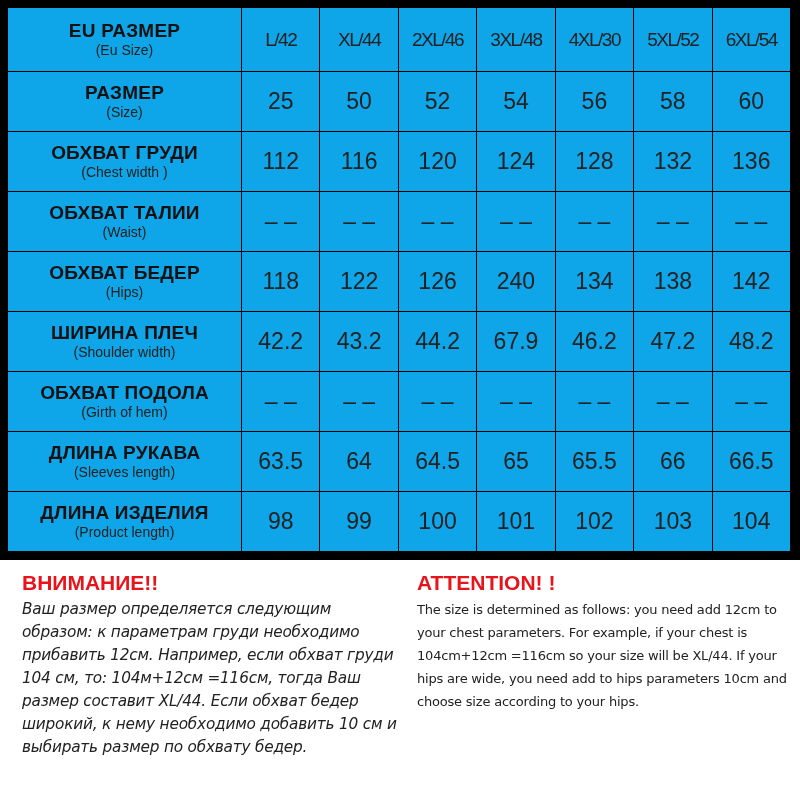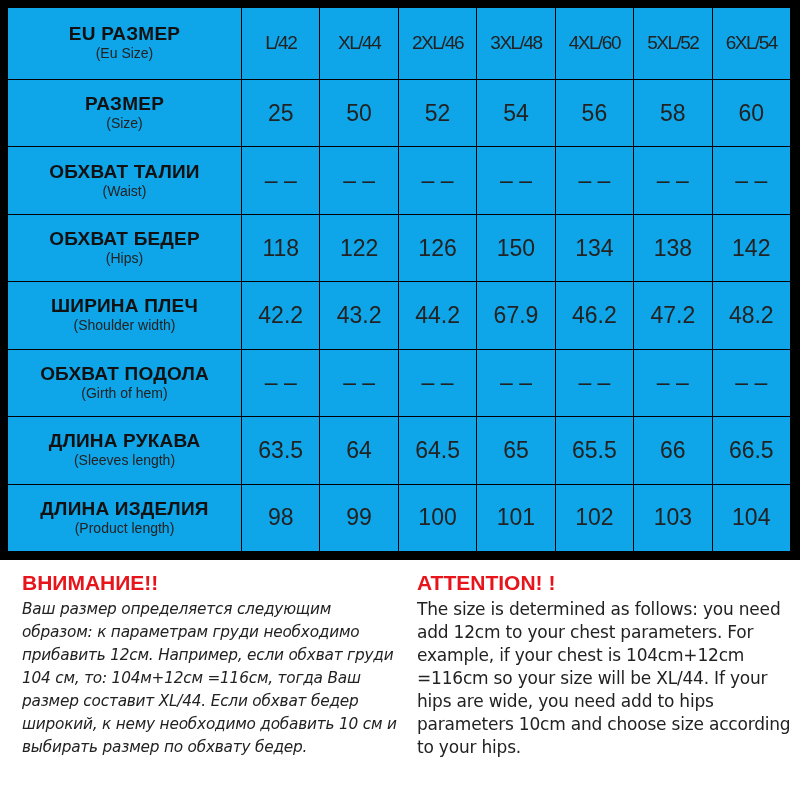--- a/index.html
+++ b/index.html
@@ -23,55 +23,68 @@
   .label-en { display: block; font-size: 14px; color: #222; line-height: 19px; }
   td.val { font-size: 23px; color: #222; }
   td.val.hdr { font-size: 19px; letter-spacing: -1.5px; }
   tr.r { height: 60px; }
   tr.r0 { height: 64px; }
   .notes { position: absolute; top: 560px; left: 0; width: 800px; height: 240px; }
   .note { position: absolute; top: 10px; font-family: "DejaVu Sans", sans-serif; }
   .note.ru { left: 22px; width: 380px; }
   .note.en { left: 417px; width: 380px; }
   .note-title { color: #e8141c; font-weight: bold; font-size: 21px; line-height: 26px; margin-bottom: 2px; font-family: "Liberation Sans", sans-serif; }
-  .note-body { color: #222; font-size: 17px; line-height: 23px; letter-spacing: -0.2px; white-space: normal; }
+  .note-body { color: #222; font-size: 13px; line-height: 23px; letter-spacing: -0.2px; white-space: normal; }
   .note.ru .note-body { font-size: 15.3px; font-style: italic; }
 </style>
 </head>
 <body>
 
 <div class="frame"></div>
 
 <table class="size-table">
   <tbody id="tbody">
     <tr class="r0">
       <td class="label-cell">
         <span class="label-ru">EU РАЗМЕР</span>
         <span class="label-en">(Eu Size)</span>
       </td>
       <td class="val hdr">L/42</td>
       <td class="val hdr">XL/44</td>
       <td class="val hdr">2XL/46</td>
       <td class="val hdr">3XL/48</td>
-      <td class="val hdr">4XL/60</td>
+      <td class="val hdr">4XL/30</td>
       <td class="val hdr">5XL/52</td>
       <td class="val hdr">6XL/54</td>
     </tr>
   <tr class="r">
         <td class="label-cell">
           <span class="label-ru">РАЗМЕР</span>
           <span class="label-en">(Size)</span>
         </td>
         <td class="val">25</td>
         <td class="val">50</td>
         <td class="val">52</td>
         <td class="val">54</td>
         <td class="val">56</td>
         <td class="val">58</td>
         <td class="val">60</td>
+      </tr>
+      <tr class="r">
+        <td class="label-cell">
+          <span class="label-ru">ОБХВАТ ГРУДИ</span>
+          <span class="label-en">(Chest width )</span>
+        </td>
+        <td class="val">112</td>
+        <td class="val">116</td>
+        <td class="val">120</td>
+        <td class="val">124</td>
+        <td class="val">128</td>
+        <td class="val">132</td>
+        <td class="val">136</td>
       </tr>
       <tr class="r">
         <td class="label-cell">
           <span class="label-ru">ОБХВАТ ТАЛИИ</span>
           <span class="label-en">(Waist)</span>
         </td>
         <td class="val">– –</td>
         <td class="val">– –</td>
         <td class="val">– –</td>
         <td class="val">– –</td>
@@ -80,21 +93,21 @@
         <td class="val">– –</td>
       </tr>
       <tr class="r">
         <td class="label-cell">
           <span class="label-ru">ОБХВАТ БЕДЕР</span>
           <span class="label-en">(Hips)</span>
         </td>
         <td class="val">118</td>
         <td class="val">122</td>
         <td class="val">126</td>
-        <td class="val">150</td>
+        <td class="val">240</td>
         <td class="val">134</td>
         <td class="val">138</td>
         <td class="val">142</td>
       </tr>
       <tr class="r">
         <td class="label-cell">
           <span class="label-ru">ШИРИНА ПЛЕЧ</span>
           <span class="label-en">(Shoulder width)</span>
         </td>
         <td class="val">42.2</td>

